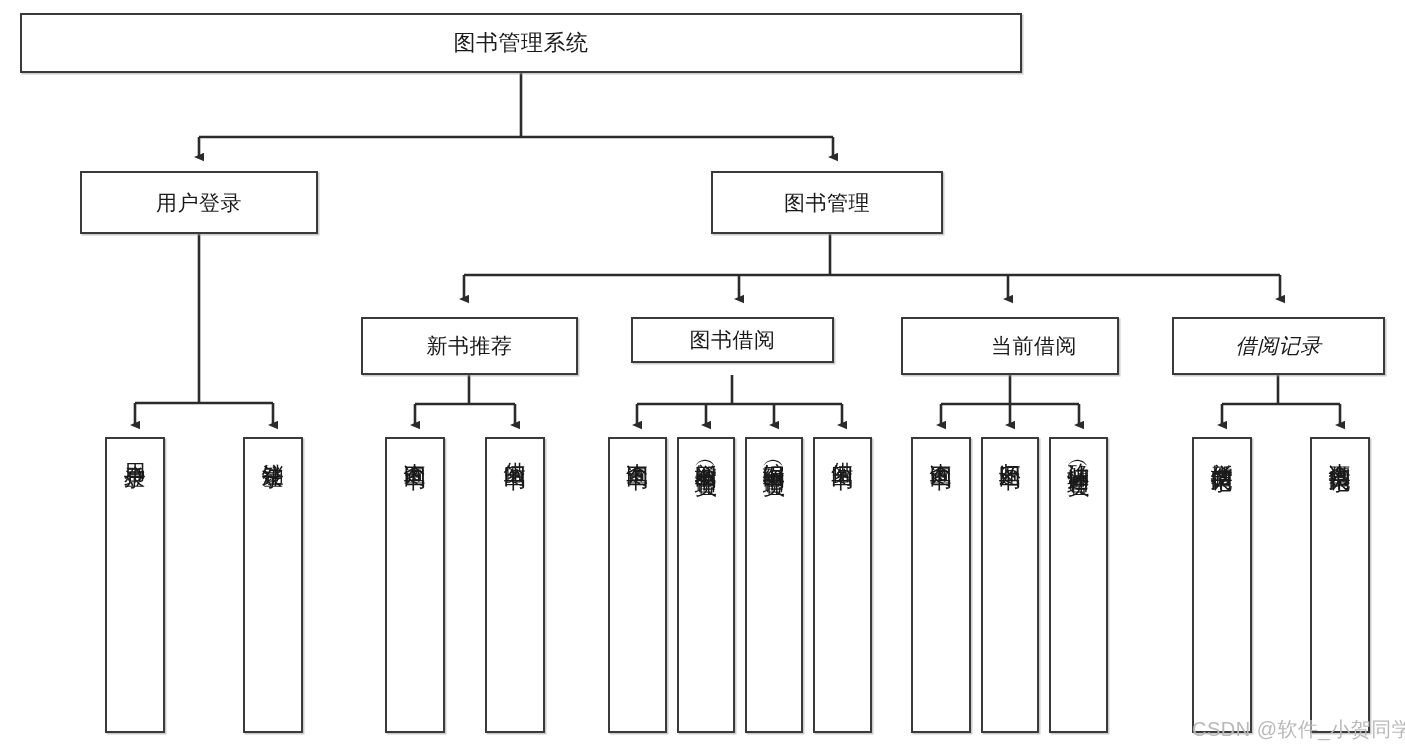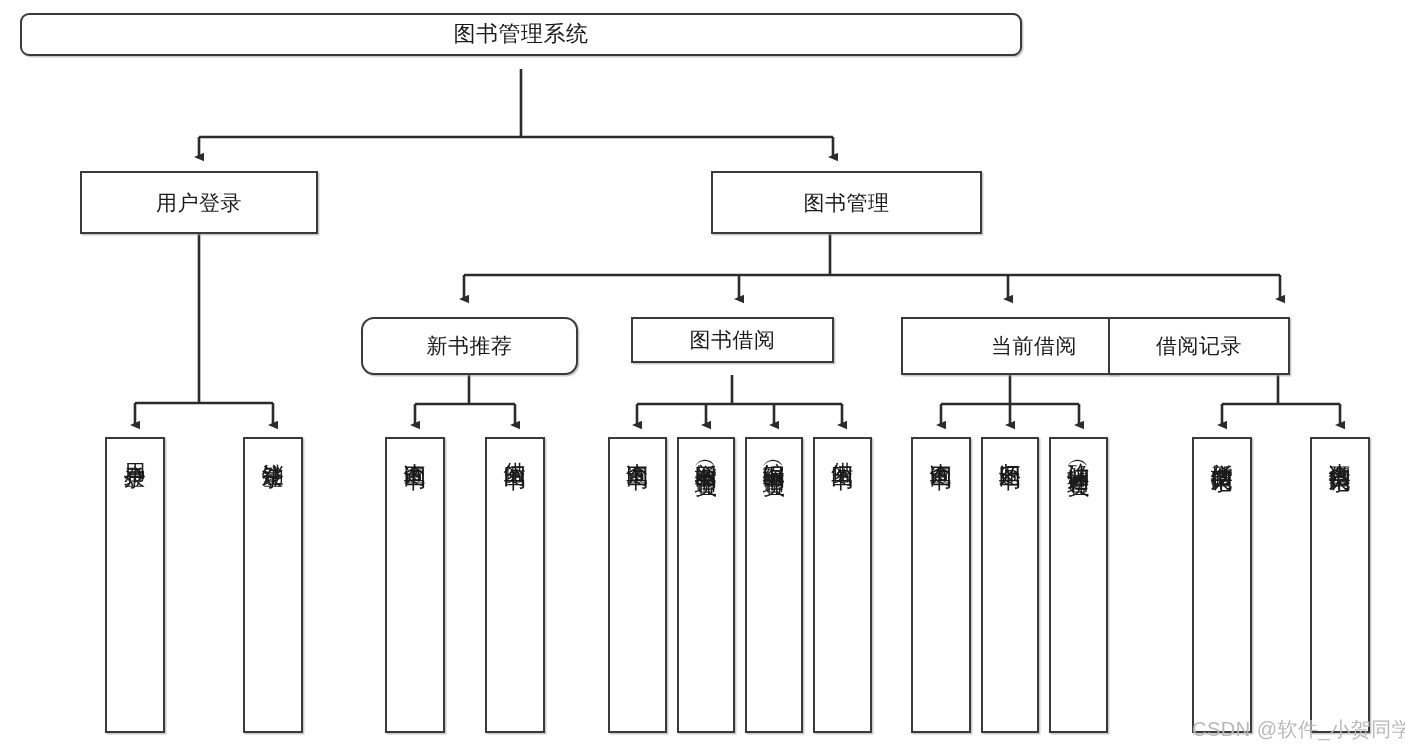--- a/index.html
+++ b/index.html
@@ -114,41 +114,41 @@
       <path d="M1010,404 L1010,425" marker-end="url(#arrow)"></path>
       <path d="M1079,404 L1079,425" marker-end="url(#arrow)"></path>
 
       <path d="M1278,375 L1278,404"></path>
       <path d="M1222,404 L1340,404"></path>
       <path d="M1222,404 L1222,425" marker-end="url(#arrow)"></path>
       <path d="M1340,404 L1340,425" marker-end="url(#arrow)"></path>
     </g>
   </svg>
 
-  <div class="node root" style="left:20px; top:13px; width:1002px; height:43px;border-radius:9px;">
+  <div class="node root" style="left:20px; top:13px; width:1002px; height:60px;">
     <span class="label">图书管理系统</span>
   </div>
 
   <div class="node" style="left:80px; top:171px; width:238px; height:63px;">
     <span class="label">用户登录</span>
   </div>
-  <div class="node" style="left:711px; top:171px; width:271px; height:63px;">
+  <div class="node" style="left:711px; top:171px; width:232px; height:63px;">
     <span class="label">图书管理</span>
   </div>
 
-  <div class="node" style="left:361px; top:317px; width:217px; height:58px;border-radius:13px;">
+  <div class="node" style="left:361px; top:317px; width:217px; height:58px;">
     <span class="label">新书推荐</span>
   </div>
   <div class="node" style="left:631px; top:317px; width:203px; height:46px;">
     <span class="label">图书借阅</span>
   </div>
   <div class="node" style="left:901px; top:317px; width:218px; height:58px;padding-left:48px;">
     <span class="label">当前借阅</span>
   </div>
-  <div class="node" style="left:1108px; top:317px; width:182px; height:58px;">
+  <div class="node" style="left:1172px; top:317px; width:213px; height:58px;font-style:italic;">
     <span class="label">借阅记录</span>
   </div>
 
   <div class="node vertical" style="left:105px; top:437px; width:60px; height:296px;">
     <span class="label">用户登录</span>
   </div>
   <div class="node vertical" style="left:243px; top:437px; width:60px; height:296px;">
     <span class="label">注销登录</span>
   </div>
 

